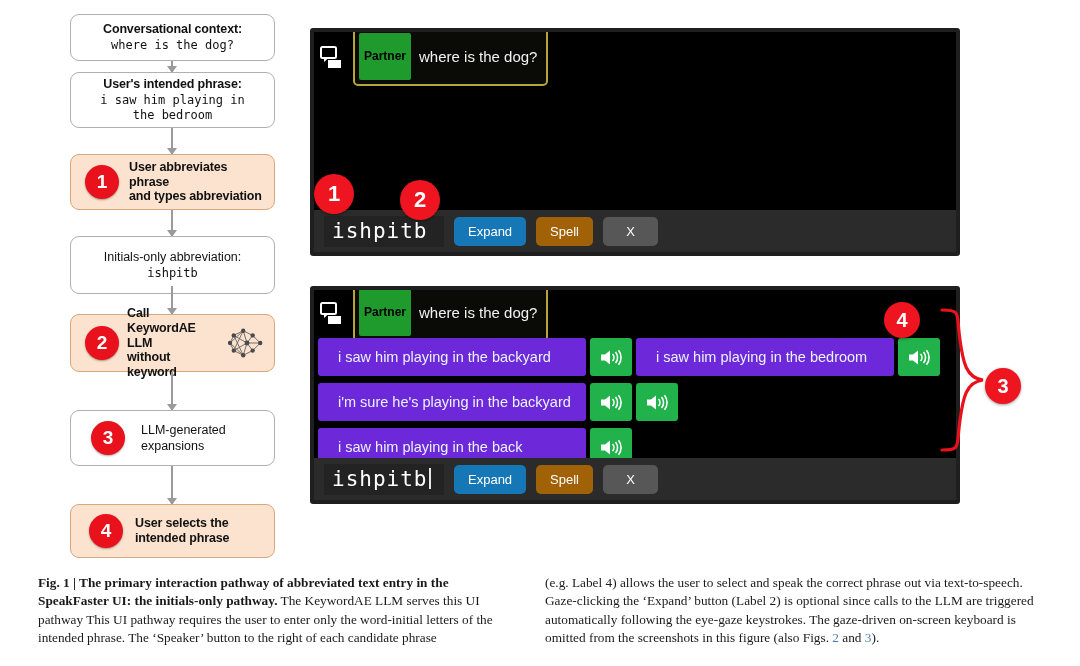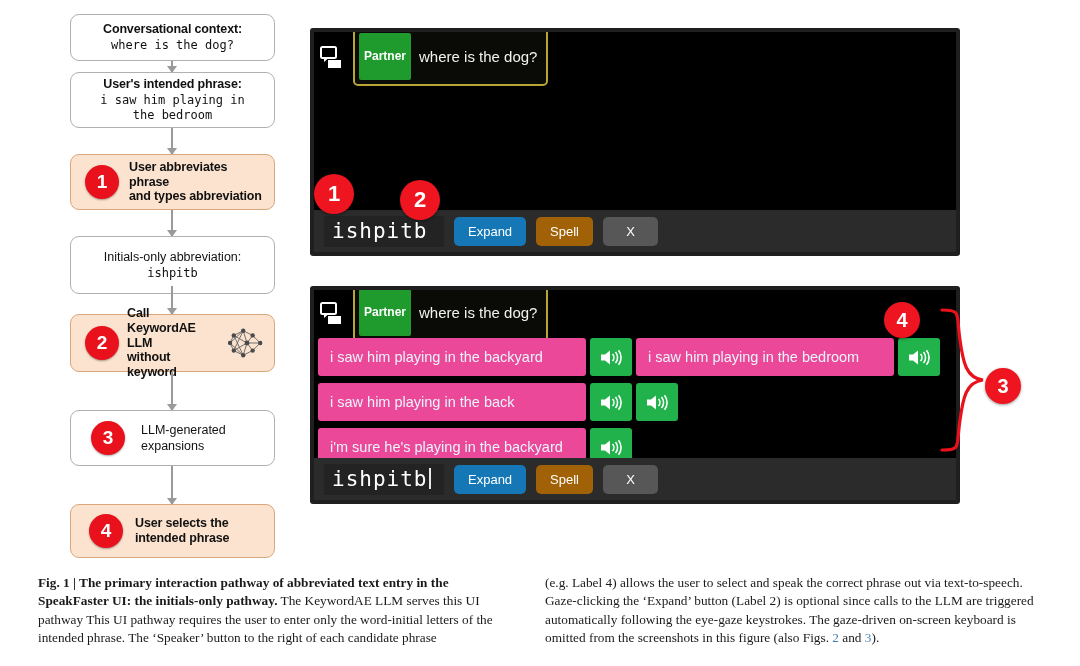--- a/index.html
+++ b/index.html
@@ -84,33 +84,33 @@
     display:flex; align-items:center; gap:9px;
   }
   .forum-icon{ width:24px;height:22px; flex:0 0 auto; }
   .ctx-bubble{
     border:2px solid #b9a536; border-radius:5px;
     padding:3px 9px 4px 4px;
     display:flex; align-items:center; gap:8px;
     background:#0a0a06;
   }
   .tag-partner{
-    background:#1f9b2e; color:#ffffff; font-size:12px; font-weight:bold;
+    background:#1f9b2e; color:#000000; font-size:12px; font-weight:bold;
     padding:16px 5px; border-radius:2px; line-height:1.25;
   }
   .ctx-text{ color:#f2f2f2; font-size:15px; }
 
   
   .opt-col{ position:absolute; display:flex; flex-direction:column; gap:7px; }
   .opt{
     display:flex; align-items:stretch; gap:4px; height:38px;
   }
   .opt-label{
-    background:#ec4899; color:#eaf4fb; font-size:14.5px;
-    display:flex; align-items:center; padding:0 12px;
+    background:#6d28d9; color:#eaf4fb; font-size:14.5px;
+    display:flex; align-items:center; padding:0 20px;
     border-radius:3px; white-space:nowrap;
   }
   .opt-speak{
     background:#21b24b; width:42px; border-radius:3px;
     display:flex;align-items:center;justify-content:center; flex:0 0 auto;
   }
   .spk-icon{ width:24px;height:17px; }
 
   
   .input-bar{
@@ -314,34 +314,34 @@
               <svg viewBox="0 0 24 17" width="24" height="17">
                 <path d="M2 5.5 h4 L11 1.5 v14 L6 11.5 H2 z" fill="#ffffff"></path>
                 <path d="M13.5 5 a5 5 0 0 1 0 7" fill="none" stroke="#ffffff" stroke-width="1.6"></path>
                 <path d="M16.5 3 a8.4 8.4 0 0 1 0 11" fill="none" stroke="#ffffff" stroke-width="1.6"></path>
                 <path d="M19.5 1.2 a11.6 11.6 0 0 1 0 14.6" fill="none" stroke="#ffffff" stroke-width="1.6"></path>
               </svg>
             </span>
           </div>
         </div>
         <div class="opt">
-          <div class="opt-label" style="width:268px;">i saw him playing in the back</div>
+          <div class="opt-label" style="width:268px;">i'm sure he's playing in the backyard</div>
           <div class="opt-speak">
             <span class="spk-icon">
               <svg viewBox="0 0 24 17" width="24" height="17">
                 <path d="M2 5.5 h4 L11 1.5 v14 L6 11.5 H2 z" fill="#ffffff"></path>
                 <path d="M13.5 5 a5 5 0 0 1 0 7" fill="none" stroke="#ffffff" stroke-width="1.6"></path>
                 <path d="M16.5 3 a8.4 8.4 0 0 1 0 11" fill="none" stroke="#ffffff" stroke-width="1.6"></path>
                 <path d="M19.5 1.2 a11.6 11.6 0 0 1 0 14.6" fill="none" stroke="#ffffff" stroke-width="1.6"></path>
               </svg>
             </span>
           </div>
         </div>
         <div class="opt">
-          <div class="opt-label" style="width:268px;">i'm sure he's playing in the backyard</div>
+          <div class="opt-label" style="width:268px;">i saw him playing in the back</div>
           <div class="opt-speak">
             <span class="spk-icon">
               <svg viewBox="0 0 24 17" width="24" height="17">
                 <path d="M2 5.5 h4 L11 1.5 v14 L6 11.5 H2 z" fill="#ffffff"></path>
                 <path d="M13.5 5 a5 5 0 0 1 0 7" fill="none" stroke="#ffffff" stroke-width="1.6"></path>
                 <path d="M16.5 3 a8.4 8.4 0 0 1 0 11" fill="none" stroke="#ffffff" stroke-width="1.6"></path>
                 <path d="M19.5 1.2 a11.6 11.6 0 0 1 0 14.6" fill="none" stroke="#ffffff" stroke-width="1.6"></path>
               </svg>
             </span>
           </div>

